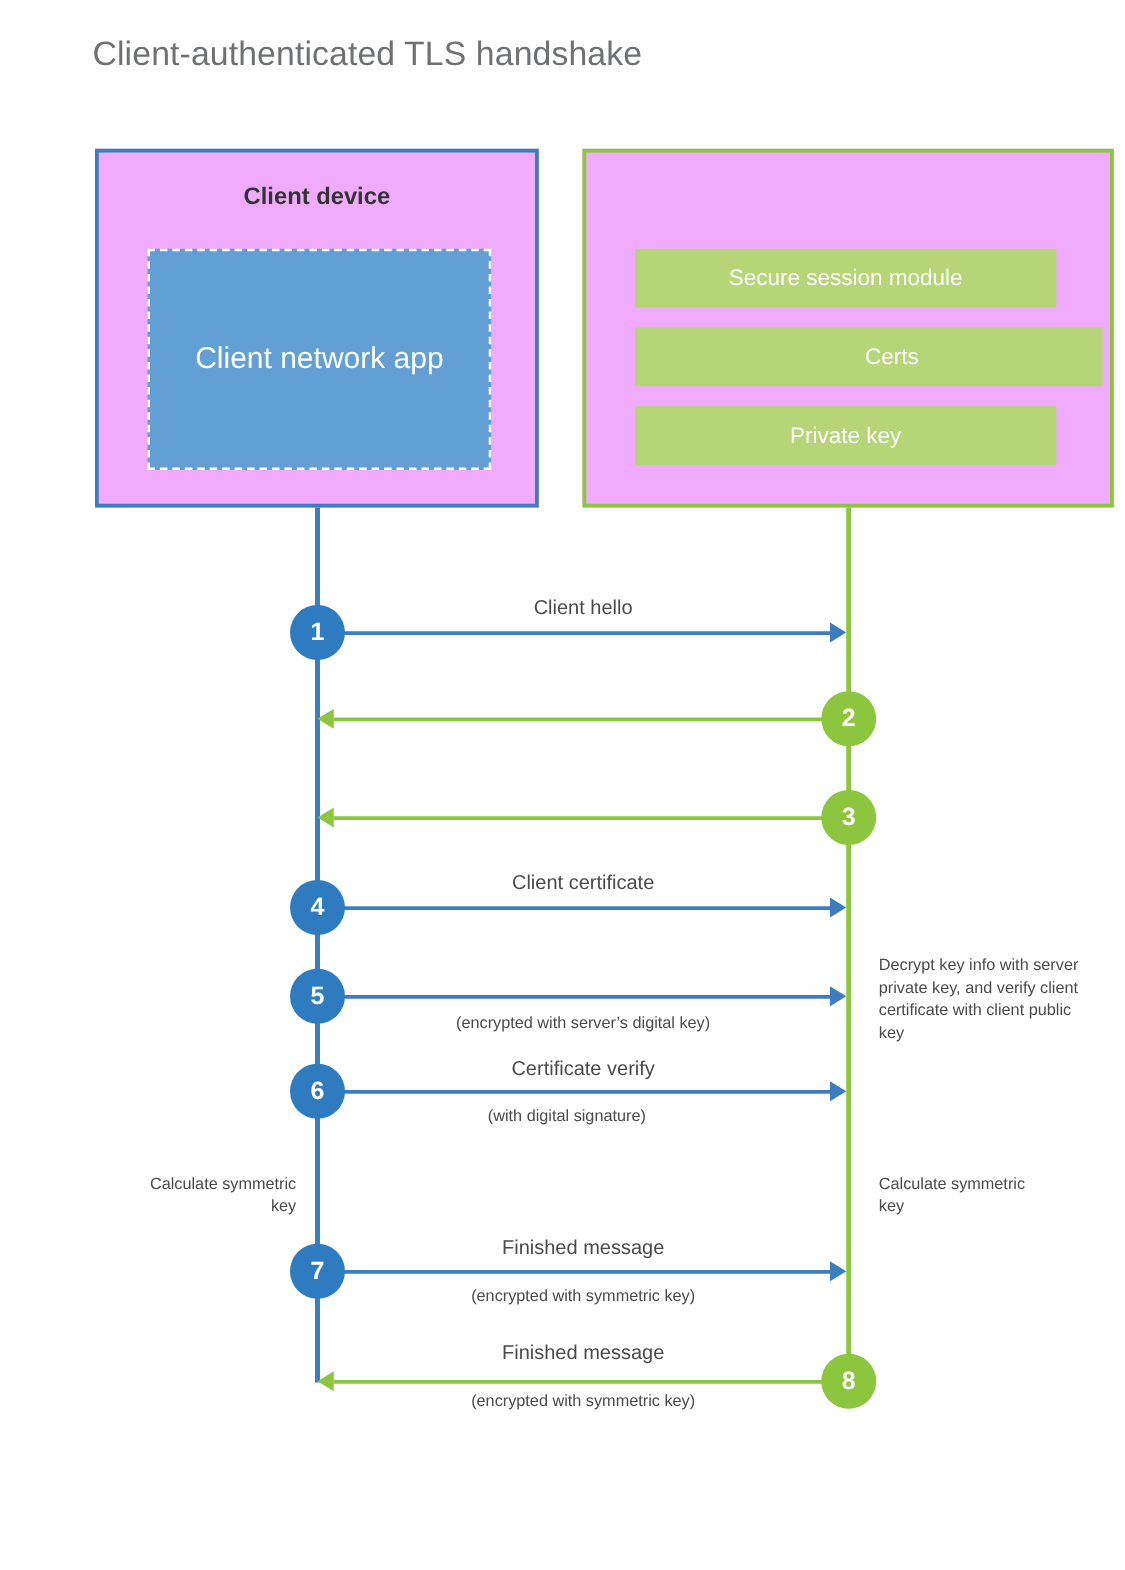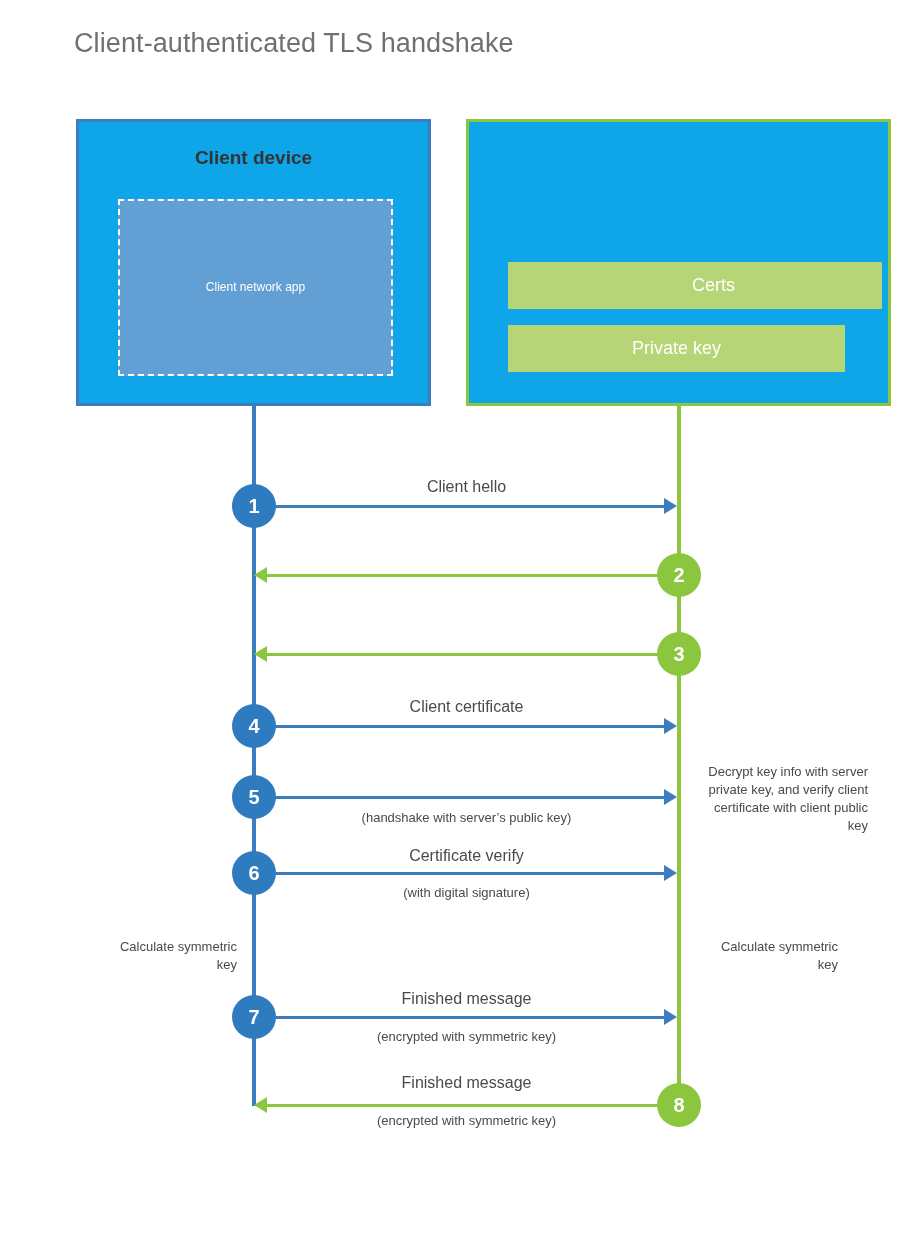--- a/index.html
+++ b/index.html
@@ -28,21 +28,21 @@
     font-size: 27px;
     font-weight: 300;
     color: #6f7072;
     letter-spacing: 0.1px;
     white-space: nowrap;
   }
 
   
   .participant-box {
     position: absolute;
-    background: #0ea5e9;
+    background: #f0abfc;
     box-sizing: border-box;
   }
   #client-box {
     left: 39px;
     top: 119px;
     width: 355px;
     height: 287px;
     border: 3px solid #3b7dbe;
   }
   #server-box {
@@ -71,21 +71,21 @@
     width: 275px;
     height: 177px;
     background: #629fd4;
     border: 2px dashed #ffffff;
     box-sizing: border-box;
     display: flex;
     align-items: center;
     justify-content: center;
     text-align: center;
     color: #ffffff;
-    font-size: 12px;
+    font-size: 24px;
     font-weight: 300;
     line-height: 1.35;
   }
 
   
   .server-module {
     position: absolute;
     left: 39px;
     width: 337px;
     height: 47px;
@@ -182,37 +182,38 @@
     font-size: 13px;
     font-weight: 300;
     color: #4a4a4a;
     line-height: 1.38;
   }
   .side-note.left-note {
     text-align: right;
     right: 700px;
   }
   .side-note.right-note {
-    text-align: right;
+    text-align: left;
     left: 666px;
   }
 </style>
 </head>
 <body>
 
 <div id="canvas">
 
   <div id="page-title">Client-authenticated TLS handshake</div>
 
   <div class="participant-box" id="client-box">
     <div class="participant-title">Client device</div>
     <div id="client-app-block">Client network app</div>
   </div>
 
   <div class="participant-box" id="server-box">
+    <div class="server-module" id="server-module-0">Secure session module</div>
     <div class="server-module" id="server-module-1">Certs</div>
     <div class="server-module" id="server-module-2">Private key</div>
   </div>
 
   <div class="lifeline" id="client-lifeline"></div>
   <div class="lifeline" id="server-lifeline"></div>
 
   <div class="msg-label" style="left:217px; top:478px; width:425px;">Client hello</div>
   <div class="msg-line blue" style="left:217px; top:505px; width:412px;"></div>
   <div class="arrowhead right" style="left:627px; top:498px;"></div>
@@ -226,27 +227,27 @@
   <div class="arrowhead left" style="left:217px; top:646px;"></div>
   <div class="step-circle server" style="top:632px;">3</div>
 
   <div class="msg-label" style="left:217px; top:698px; width:425px;">Client certificate</div>
   <div class="msg-line blue" style="left:217px; top:725px; width:412px;"></div>
   <div class="arrowhead right" style="left:627px; top:718px;"></div>
   <div class="step-circle client" style="top:704px;">4</div>
 
   <div class="msg-line blue" style="left:217px; top:796px; width:412px;"></div>
   <div class="arrowhead right" style="left:627px; top:789px;"></div>
-  <div class="msg-sublabel" style="left:217px; top:810px; width:425px;">(handshake with server’s public key)</div>
+  <div class="msg-sublabel" style="left:217px; top:810px; width:425px;">(encrypted with server’s digital key)</div>
   <div class="step-circle client" style="top:775px;">5</div>
 
   <div class="msg-label" style="left:217px; top:847px; width:425px;">Certificate verify</div>
   <div class="msg-line blue" style="left:217px; top:872px; width:412px;"></div>
   <div class="arrowhead right" style="left:627px; top:865px;"></div>
-  <div class="msg-sublabel" style="left:217px; top:885px; width:425px;">(with digital signature)</div>
+  <div class="msg-sublabel" style="left:204px; top:885px; width:425px;">(with digital signature)</div>
   <div class="step-circle client" style="top:851px;">6</div>
 
   <div class="msg-label" style="left:217px; top:990px; width:425px;">Finished message</div>
   <div class="msg-line blue" style="left:217px; top:1016px; width:412px;"></div>
   <div class="arrowhead right" style="left:627px; top:1009px;"></div>
   <div class="msg-sublabel" style="left:217px; top:1029px; width:425px;">(encrypted with symmetric key)</div>
   <div class="step-circle client" style="top:995px;">7</div>
 
   <div class="msg-label" style="left:217px; top:1074px; width:425px;">Finished message</div>
   <div class="msg-line green" style="left:230px; top:1104px; width:412px;"></div>

